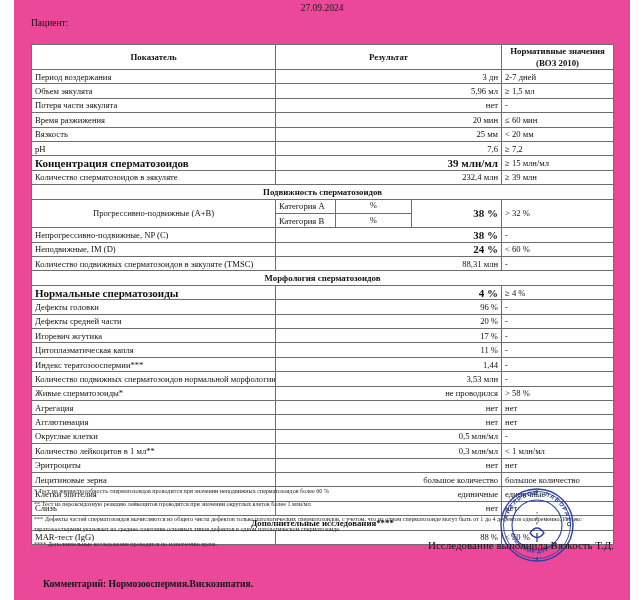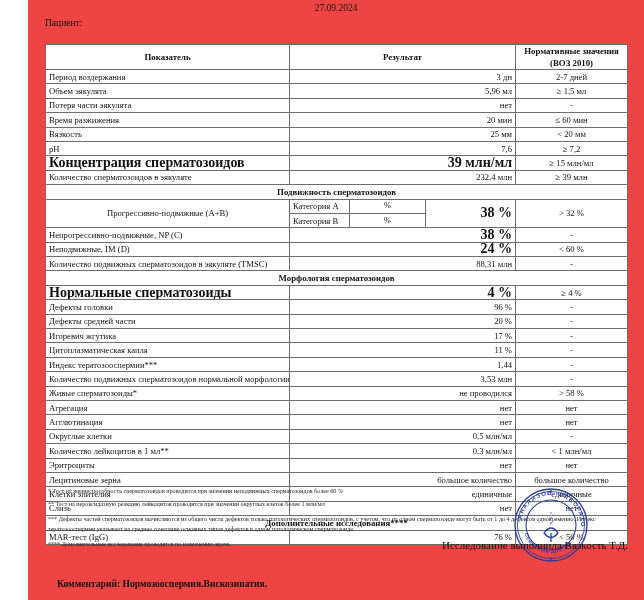--- a/index.html
+++ b/index.html
@@ -14,25 +14,25 @@
   .page {
     position: relative;
     width: 644px;
     height: 600px;
     background: #ffffff;
     overflow: hidden;
     box-sizing: border-box;
   }
   .sheet {
     position: absolute;
-    left: 28px;
+    left: 14px;
     top: 0;
     width: 616px;
     height: 600px;
-    background: #ef4444;
+    background: #ec4899;
   }
   .doc-date {
     position: absolute;
     top: 3px;
     left: 0;
     width: 616px;
     text-align: center;
     font-size: 9.5px;
     color: #1a1a1a;
   }
@@ -102,22 +102,22 @@
     font-weight: bold;
     text-align: center;
     font-size: 8.8px;
     height: 13.4px;
     margin-top: 44px;
   }
   td.name { text-align: left; }
   td.name-indent { text-align: left; padding-right: 5px; }
   td.name-sub { text-align: left; padding-left: 4px; }
   td.val  { text-align: right; }
-  td.norm { text-align: center; }
-  td.bold { font-weight: bold; font-size: 14px; }
+  td.norm { text-align: left; }
+  td.bold { font-weight: bold; font-size: 11px; }
   td.label-merged { text-align: center; vertical-align: middle; }
   td.pct { text-align: center; font-size: 8.2px; }
 
   
   .notes {
     position: absolute;
     left: 20px;
     top: 487px;
     width: 580px;
     font-size: 6.1px;
@@ -334,21 +334,21 @@
           <tr>
             <td class="name">Слизь</td>
             <td class="val" colspan="3">нет</td>
             <td class="norm">нет</td>
           </tr>
           <tr>
             <td class="section" colspan="5">Дополнительные исследования****</td>
           </tr>
           <tr>
             <td class="name">MAR-тест (IgG)</td>
-            <td class="val" colspan="3">76 %</td>
+            <td class="val" colspan="3">88 %</td>
             <td class="norm">&lt; 50 %</td>
           </tr>
         </tbody>
     </table>
 
     <div class="notes">
       <div class="note tight">* Тест на жизнеспособность сперматозоидов проводится при значении неподвижных сперматозоидов более 60 %</div>
       <div class="note">** Тест на пероксидазную реакцию лейкоцитов проводится при значении округлых клеток более 1 млн/мл</div>
       <div class="note">*** Дефекты частей сперматозоидов вычисляются из общего числа дефектов только патологических сперматозоидов, с учетом, что на одном сперматозоиде могут быть от 1 до 4 дефектов одновременно. Индекс тератозооспермии указывает на среднее сочетание основных типов дефектов в одном патологическом сперматозоиде.</div>
       <div class="note">**** Дополнительные исследования проводятся по назначению врача.</div>

